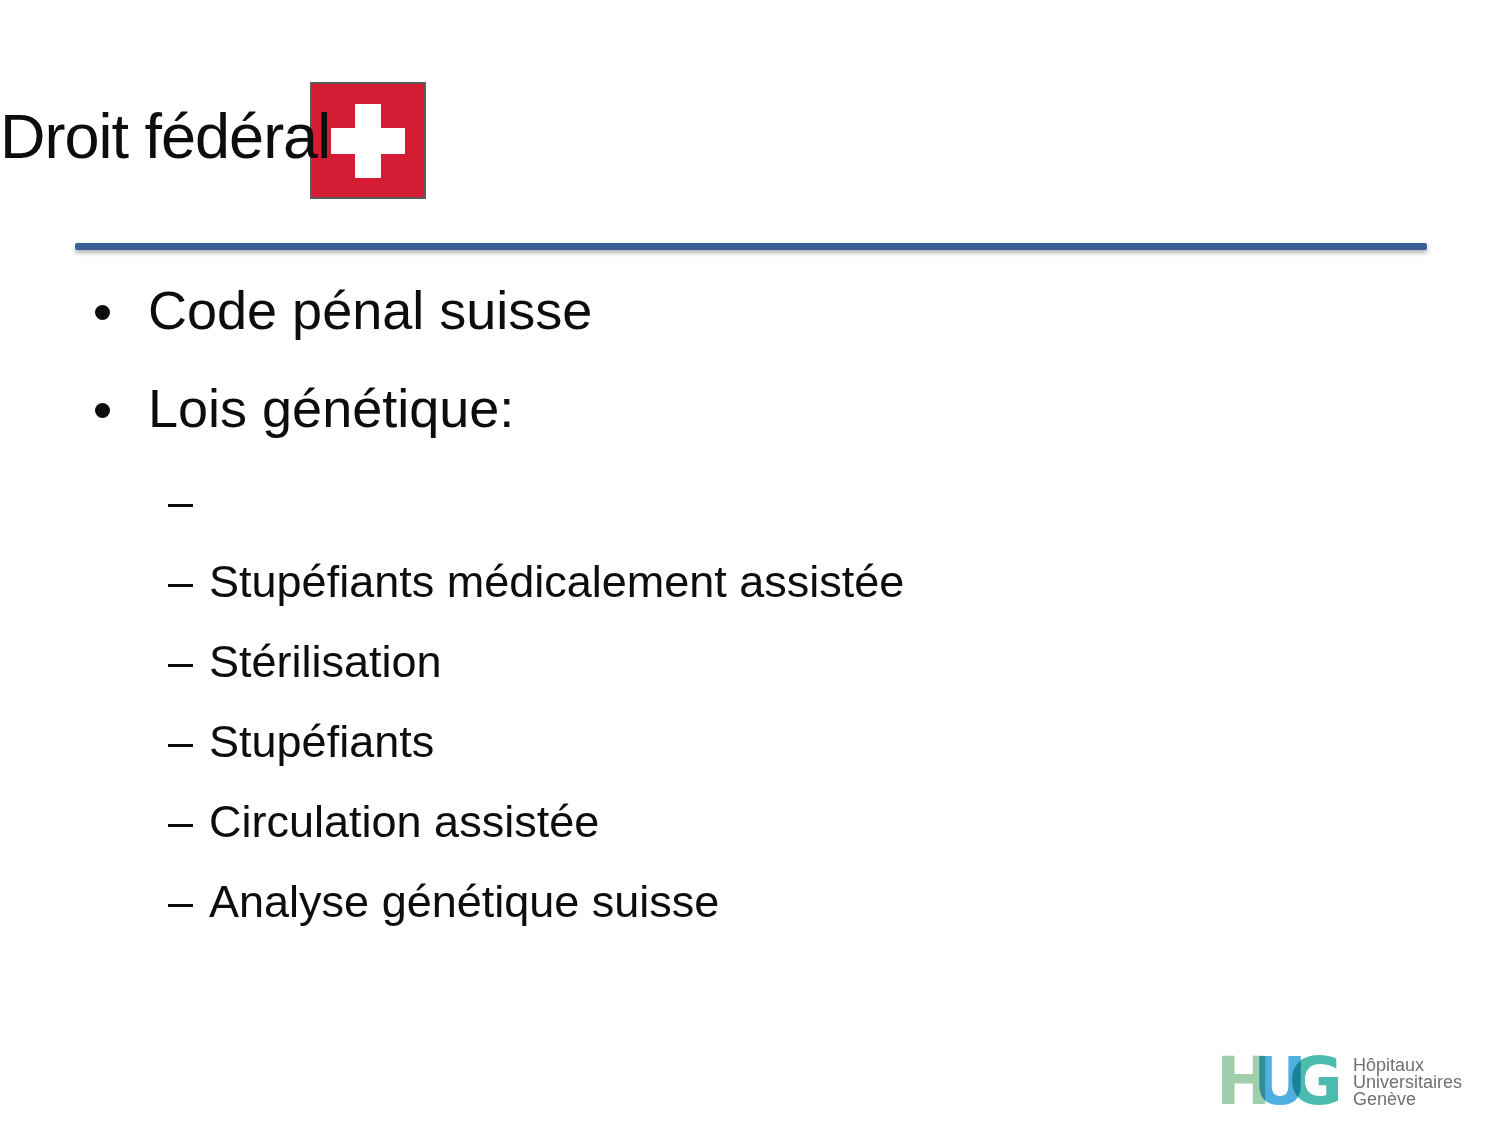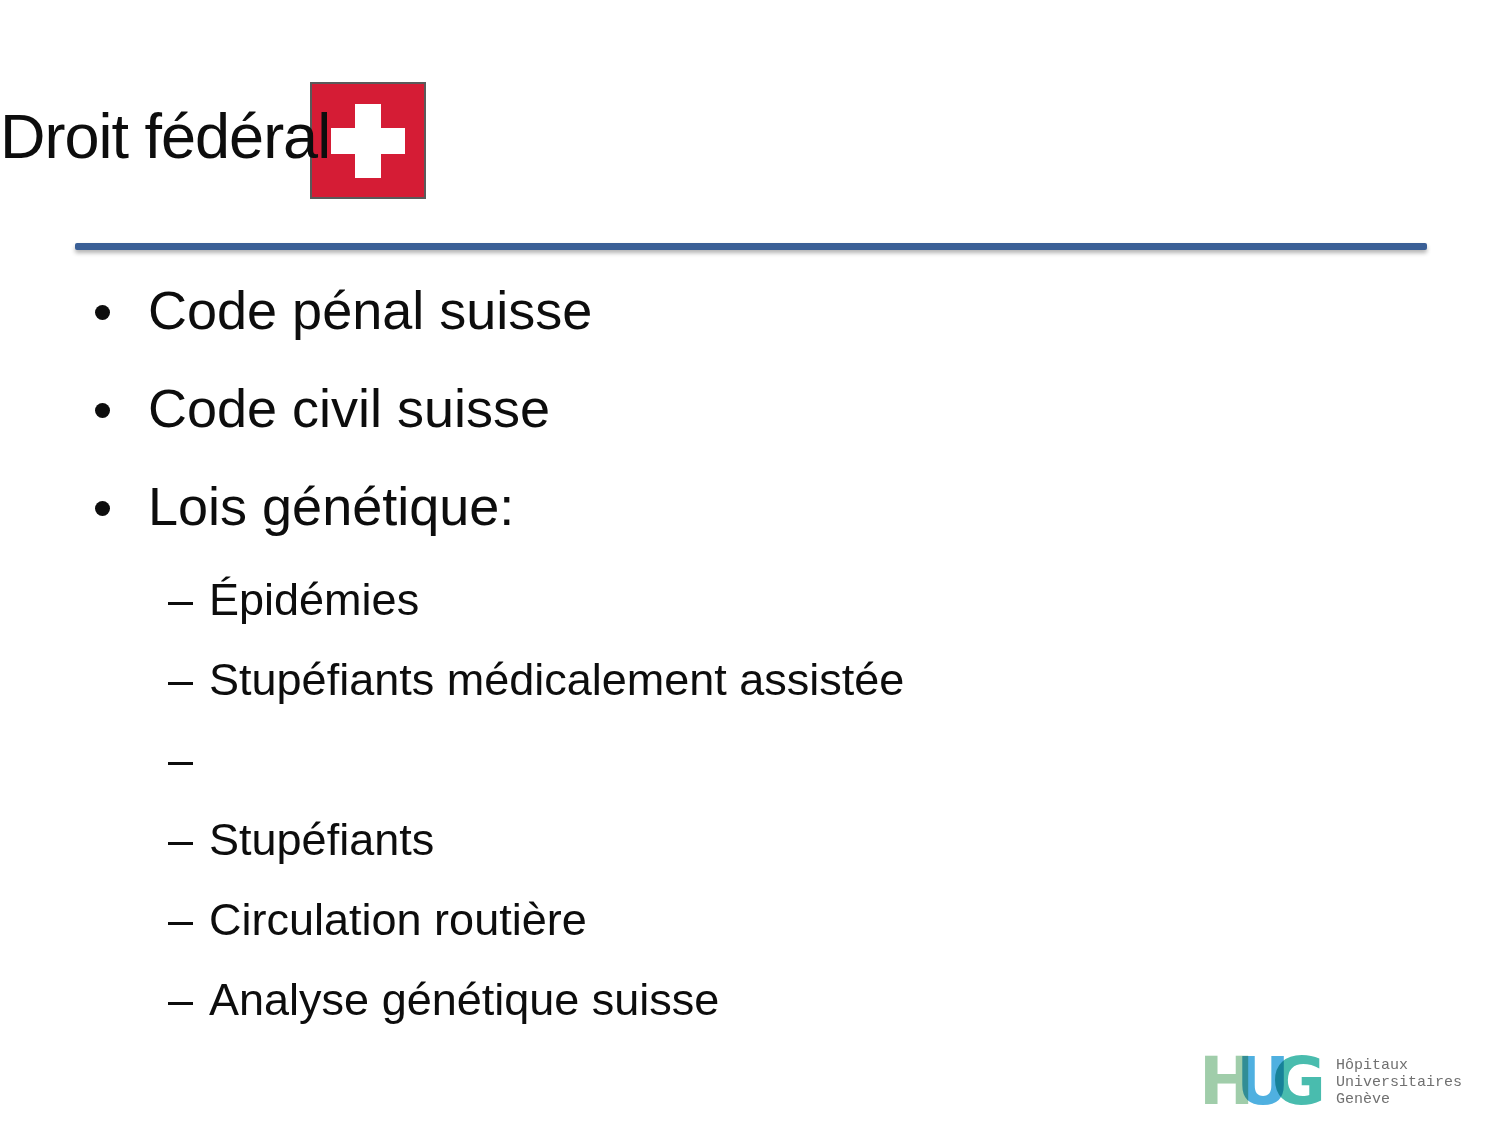--- a/index.html
+++ b/index.html
@@ -114,24 +114,23 @@
     margin-right:10px;
   }
   .logo-letters span{
     mix-blend-mode:multiply;
     letter-spacing:0;
   }
   .l-h{color:var(--hug-h,#a0cdaa);margin-right:-18px;}
   .l-u{color:var(--hug-u,#4fb0e0);margin-right:-18px;}
   .l-g{color:var(--hug-g,#49bcae);}
   .logo-text{
-    font-size:15px;
+    font-size:18px;
     line-height:17px;
     color:var(--logo-text,#707070);
-    font-family:Liberation Mono, monospace;
   }
 </style>
 </head>
 <body>
 
 <div class="slide">
 
   <div class="flag">
     <span class="cross-v"></span>
     <span class="cross-h"></span>
@@ -142,47 +141,43 @@
   <div class="rule"></div>
 
   <div class="content">
     <ul class="main-list">
       <li>
         <span class="dot"></span>
         <span>Code pénal suisse</span>
       </li>
       <li>
         <span class="dot"></span>
-        <span>Code civil suisse</span>
-      </li>
-      <li>
-        <span class="dot"></span>
         <span>Lois génétique:</span>
       </li>
     </ul>
 
     <ul class="sub-list">
       <li>
         <span class="dash">–</span>
-        <span>Épidémies</span>
       </li>
       <li>
         <span class="dash">–</span>
         <span>Stupéfiants médicalement assistée</span>
       </li>
       <li>
         <span class="dash">–</span>
+        <span>Stérilisation</span>
       </li>
       <li>
         <span class="dash">–</span>
         <span>Stupéfiants</span>
       </li>
       <li>
         <span class="dash">–</span>
-        <span>Circulation routière</span>
+        <span>Circulation assistée</span>
       </li>
       <li>
         <span class="dash">–</span>
         <span>Analyse génétique suisse</span>
       </li>
     </ul>
   </div>
 
   <div class="logo">
     <div class="logo-letters">

